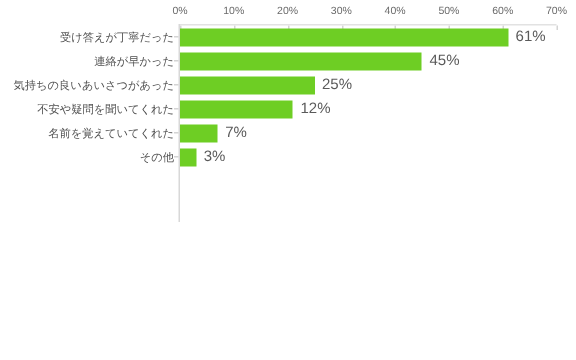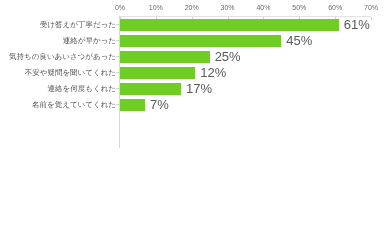--- a/index.html
+++ b/index.html
@@ -105,21 +105,21 @@
     left: 0;
     top: 0;
     height: 12px;
     background: #6ece24;
   }
   .val-label {
     position: absolute;
     top: 0;
     height: 12px;
     line-height: 12px;
-    font-size: 13px;
+    font-size: 10px;
     color: #5a5a5a;
     white-space: nowrap;
     text-align: right;
   }
 </style>
 </head>
 <body>
 
 <div id="chart">
 
@@ -171,29 +171,29 @@
       <div class="row">
         <div class="ytickmark"></div>
         <div class="cat-label">不安や疑問を聞いてくれた</div>
         <div class="bar-wrap">
           <div class="bar" style="width: 75.3px; background: rgb(110, 206, 36);"></div>
           <div class="val-label" style="left: 80.3px;">12%</div>
         </div>
       </div>
       <div class="row">
         <div class="ytickmark"></div>
-        <div class="cat-label">連絡を何度もくれた</div>
+        <div class="cat-label">名前を覚えていてくれた</div>
         <div class="bar-wrap">
-          <div class="bar" style="width: 60.9571px; background: rgb(110, 206, 36);"></div>
-          <div class="val-label" style="left: 65.9571px;">17%</div>
+          <div class="bar" style="width: 25.1px; background: rgb(110, 206, 36);"></div>
+          <div class="val-label" style="left: 30.1px;">7%</div>
         </div>
       </div>
       <div class="row">
         <div class="ytickmark"></div>
-        <div class="cat-label">名前を覚えていてくれた</div>
+        <div class="cat-label">その他</div>
         <div class="bar-wrap">
-          <div class="bar" style="width: 25.1px; background: rgb(110, 206, 36);"></div>
-          <div class="val-label" style="left: 30.1px;">7%</div>
+          <div class="bar" style="width: 10.7571px; background: rgb(110, 206, 36);"></div>
+          <div class="val-label" style="left: 15.7571px;">3%</div>
         </div>
       </div>
     </div>
 
 </div>
 
 </body></html>

